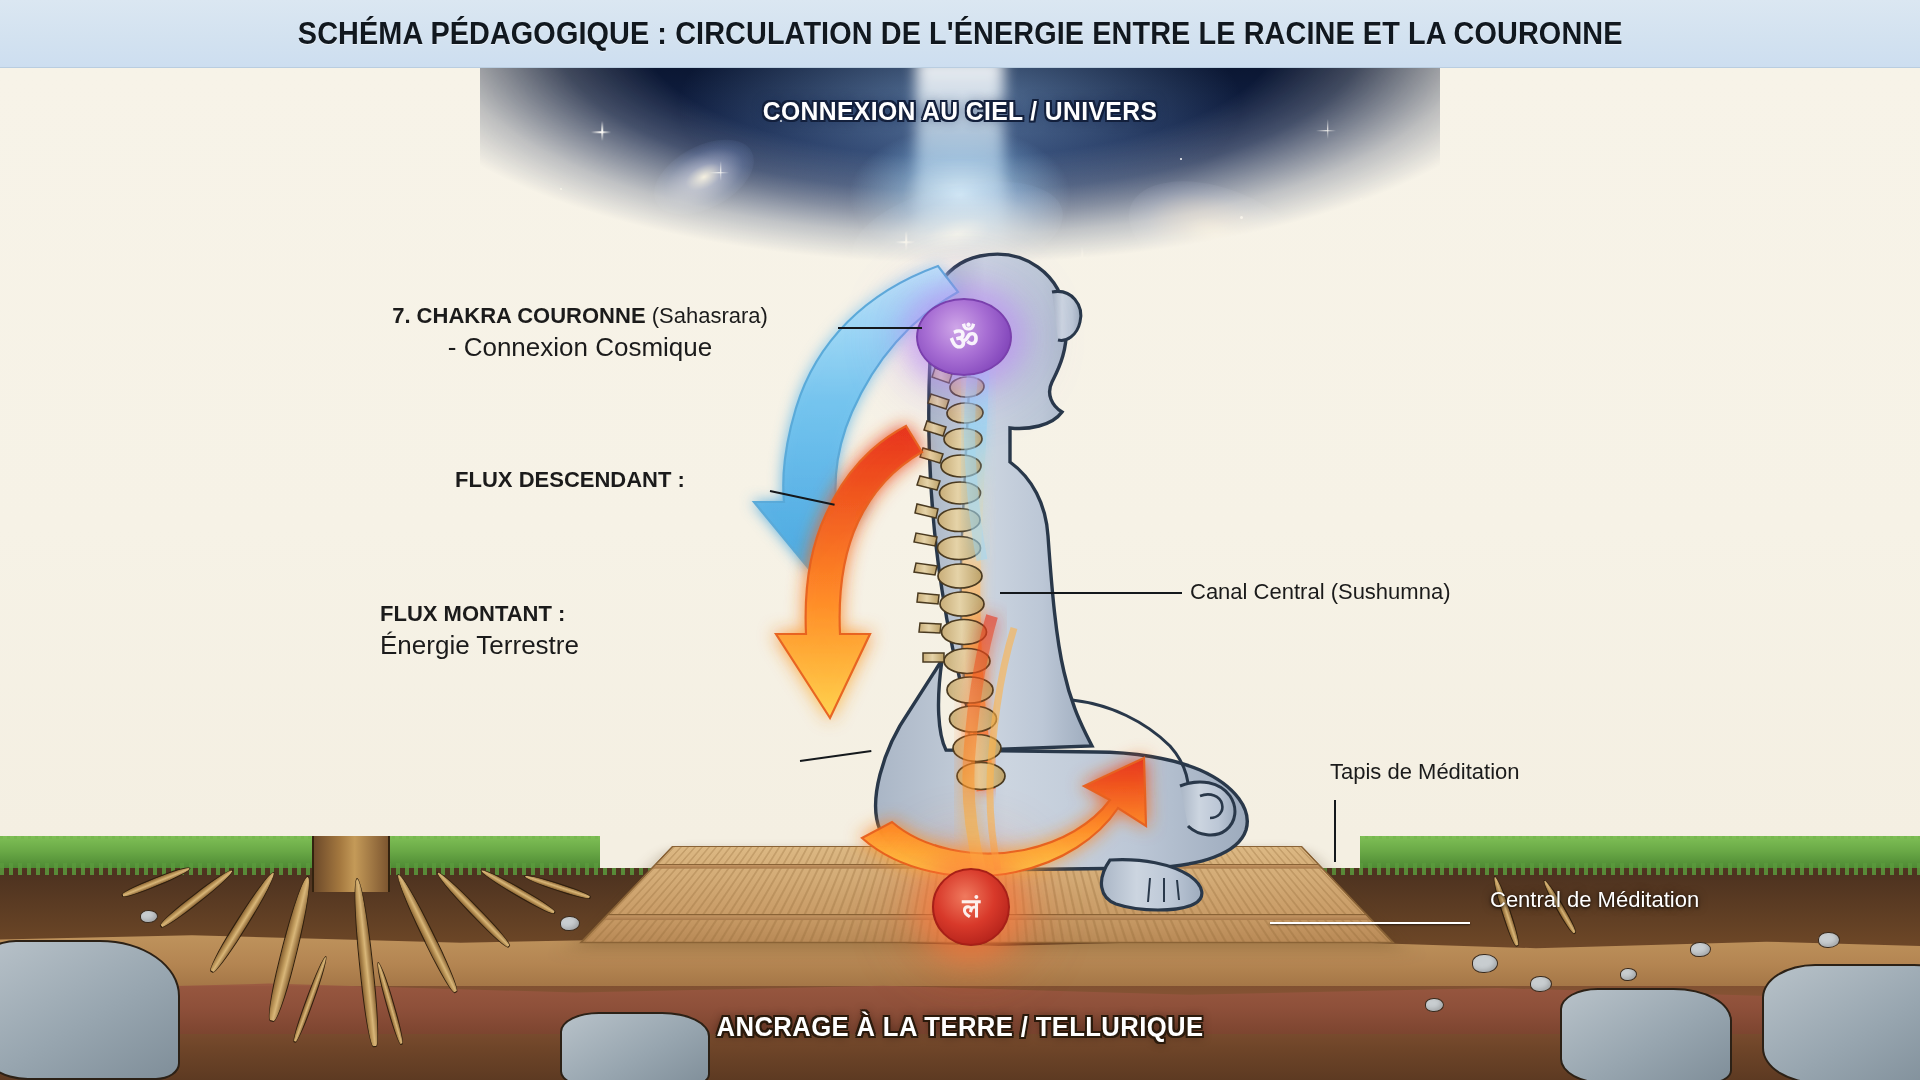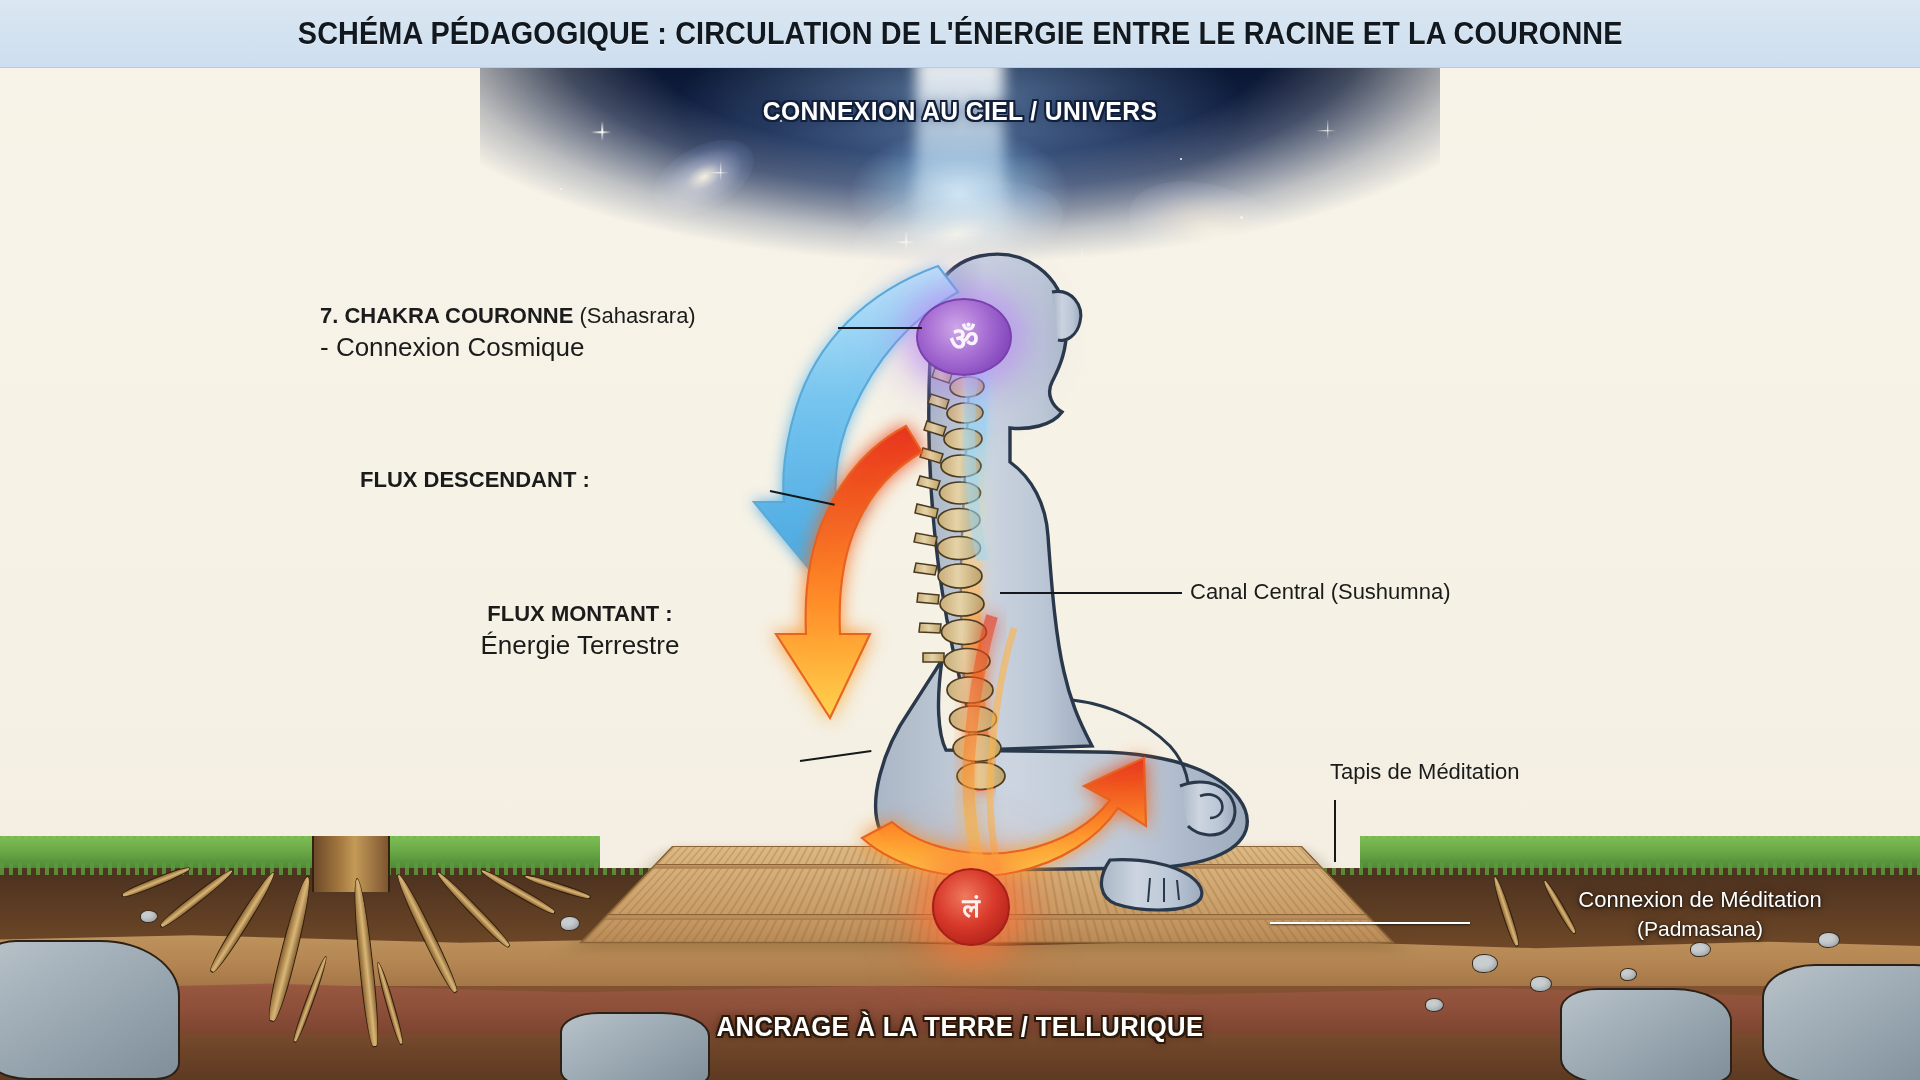--- a/index.html
+++ b/index.html
@@ -180,22 +180,22 @@
     box-shadow:0 0 28px 14px rgba(255,120,60,.6), 0 0 60px 26px rgba(240,90,40,.3);
     display:flex; align-items:center; justify-content:center;
   }
   .chakra-glyph { color:rgba(255,255,255,.9); font-weight:bold; }
 
   
   .label { position:absolute; z-index:32; color:#1b1b1b; line-height:1.3; }
   .label .l1 { font-size:22px; }
   .label .l1 b { font-weight:bold; }
   .label .l2 { font-size:26px; }
-  .label.right-al { text-align:left; }
-  .label.center-al { text-align:center; }
+  .label.right-al { text-align:center; }
+  .label.center-al { text-align:left; }
   .label.left-al { text-align:left; }
 
   .leader { position:absolute; background:#14181c; height:2px; z-index:31; }
   .leader.v { width:2px; height:auto; }
 
   .label-light { color:#ffffff; text-shadow:0 1px 3px rgba(0,0,0,.85), 0 0 8px rgba(0,0,0,.55); }
   .label-light .l2 { font-size:21px; }
 </style>
 </head>
 <body>
@@ -441,17 +441,16 @@
 
   <div class="label left-al" style="left:1330px; top:758px; width:330px;">
     <div class="l1">Tapis de Méditation</div>
   </div>
 
   <div class="label left-al" style="left:1190px; top:578px; width:420px;">
     <div class="l1">Canal Central (Sushumna)</div>
   </div>
 
   <div class="label center-al label-light" style="left:1490px; top:886px; width:420px;">
-    <div class="l1">Connexion de Méditation</div>
-    <div class="l2">(Padmasana)</div>
+    <div class="l1">Central de Méditation</div>
   </div>
 
 </div>
 
 </body></html>

